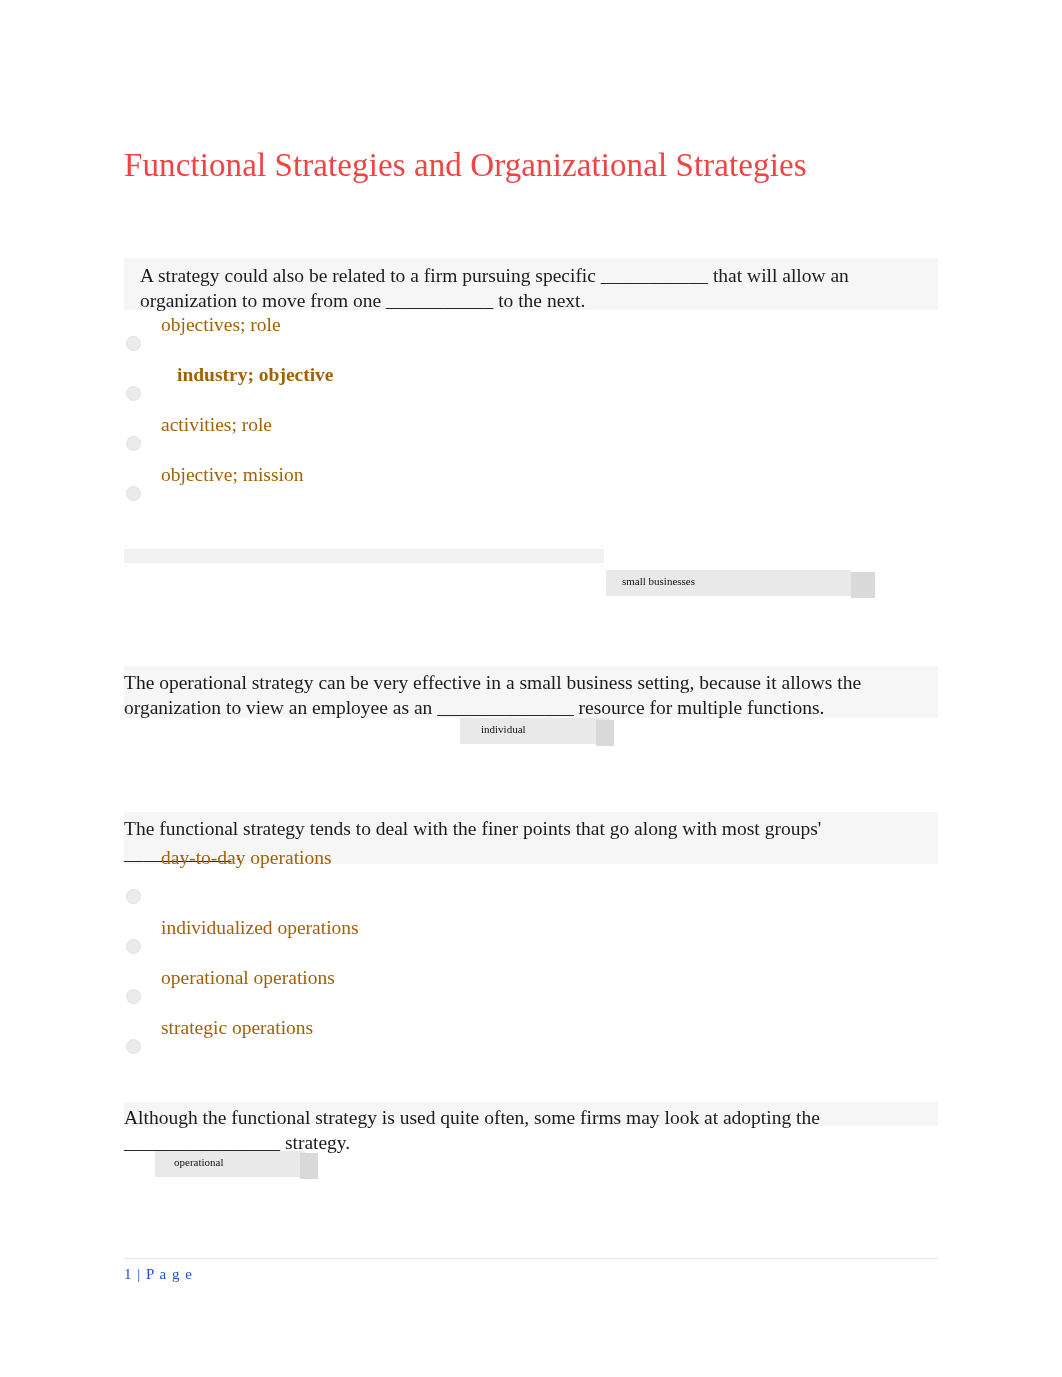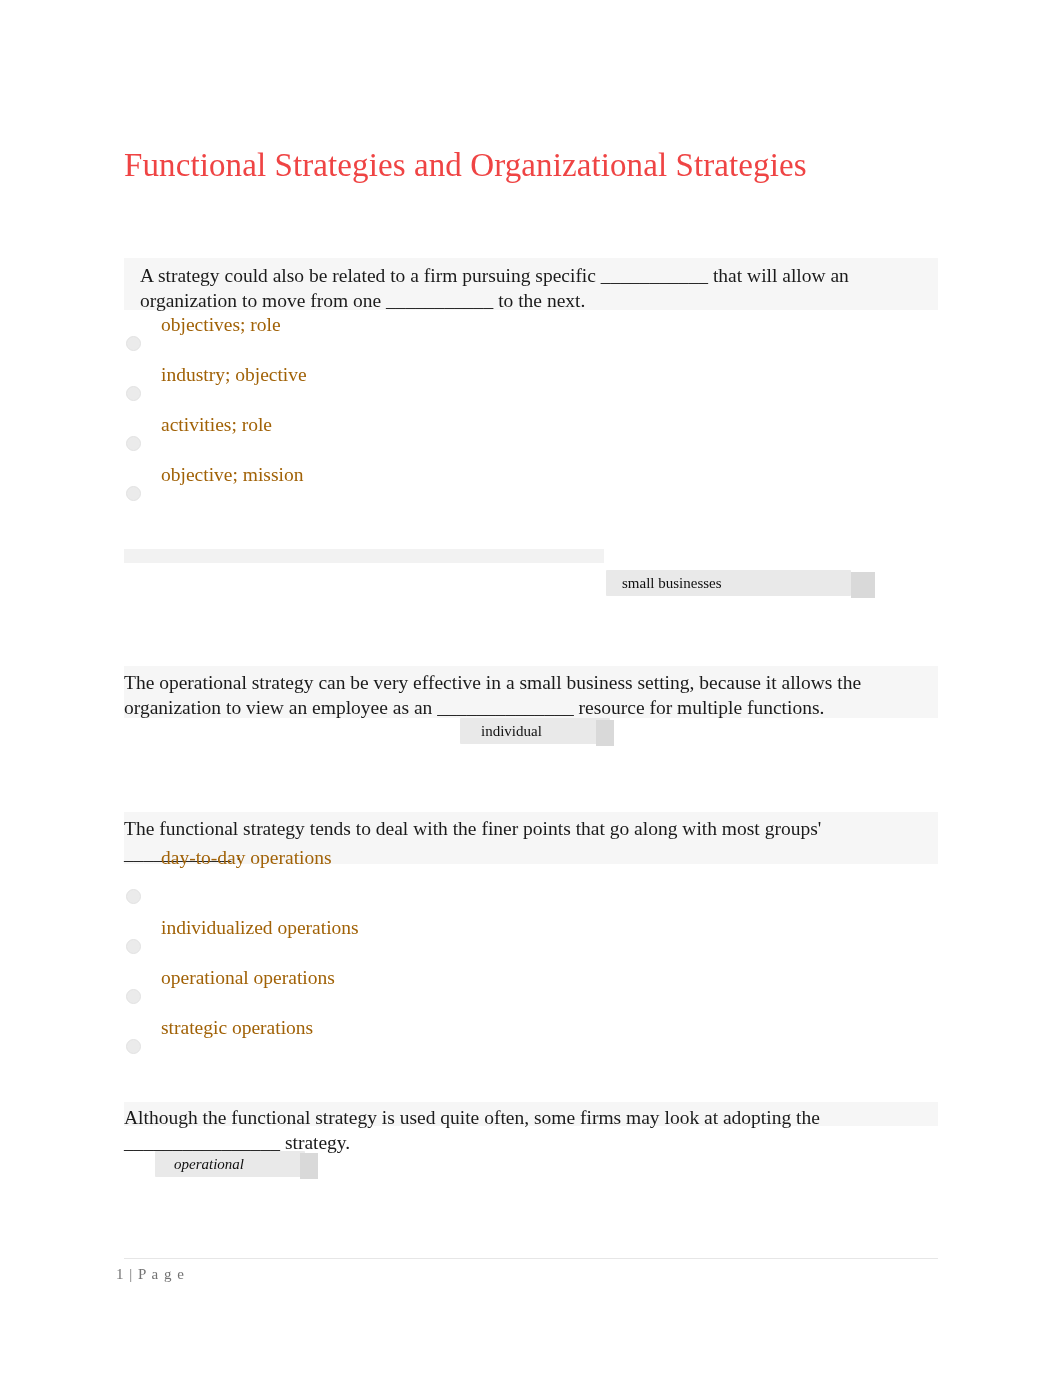--- a/index.html
+++ b/index.html
@@ -58,21 +58,21 @@
     width: 13px;
     height: 13px;
     border-radius: 50%;
     background: #ebebeb;
     border: 1px solid #e2e2e2;
   }
 
   
   .chip {
     position: absolute;
-    font-size: 15px;
+    font-size: 11px;
     font-family: "Liberation Serif", serif;
     color: #101010;
     background: transparent;
     white-space: nowrap;
   }
   .chip-shadow {
     position: absolute;
     background: #e9e9e9;
     border-radius: 1px;
   }
@@ -89,43 +89,43 @@
   .footer-rule {
     position: absolute;
     left: 124px;
     top: 1258px;
     width: 814px;
     height: 1px;
     background: #e6e6e6;
   }
   .footer {
     position: absolute;
-    left: 116px;
+    left: 124px;
     top: 1266px;
     font-size: 15px;
-    color: #737373;
+    color: #1d4ed8;
     letter-spacing: 1px;
   }
 </style>
 </head>
 <body>
 
 <div class="page">
 
   <h1 class="doc-title">Functional Strategies and Organizational Strategies</h1>
 
   <div class="band" style="left:124px; top:258px; width:814px; height:52px;"></div>
 
   <div class="q-text" style="left:124px; top:263px; width:730px;margin-left:16px;">A strategy could also be related to a firm pursuing specific ___________ that will allow an organization to move from one ___________ to the next.</div>
 
   <div class="radio" style="left:126px; top:336px;"></div>
   <div class="opt" style="left:161px; top:313px;">objectives; role</div>
 
   <div class="radio" style="left:126px; top:386px;"></div>
-  <div class="opt" style="left:161px; top:363px;">industry; objective</div>
+  <div class="opt" style="left:177px; top:363px;font-weight:bold;">industry; objective</div>
 
   <div class="radio" style="left:126px; top:436px;"></div>
   <div class="opt" style="left:161px; top:413px;">activities; role</div>
 
   <div class="radio" style="left:126px; top:486px;"></div>
   <div class="opt" style="left:161px; top:463px;">objective; mission</div>
 
   <div class="blurred-line" style="left:124px; top:549px; width:480px; height:14px;"></div>
 
   <div class="chip-shadow" style="left:606px; top:570px; width:245px; height:26px;"></div>
@@ -155,18 +155,18 @@
 
   <div class="radio" style="left:126px; top:1039px;"></div>
   <div class="opt" style="left:161px; top:1016px;">strategic operations</div>
 
   <div class="band" style="left:124px; top:1102px; width:814px; height:24px;"></div>
 
   <div class="q-text" style="left:124px; top:1105px; width:700px;">Although the functional strategy is used quite often, some firms may look at adopting the ________________ strategy.</div>
 
   <div class="chip-shadow" style="left:155px; top:1151px; width:150px; height:26px;"></div>
   <div class="chip-box" style="left:300px; top:1153px; width:18px; height:26px;"></div>
-  <div class="chip" style="left:174px; top:1156px;font-style:italic;">operational</div>
+  <div class="chip" style="left:174px; top:1156px;">operational</div>
 
   <div class="footer-rule"></div>
   <div class="footer">1 | P a g e</div>
 
 </div>
 
 </body></html>

